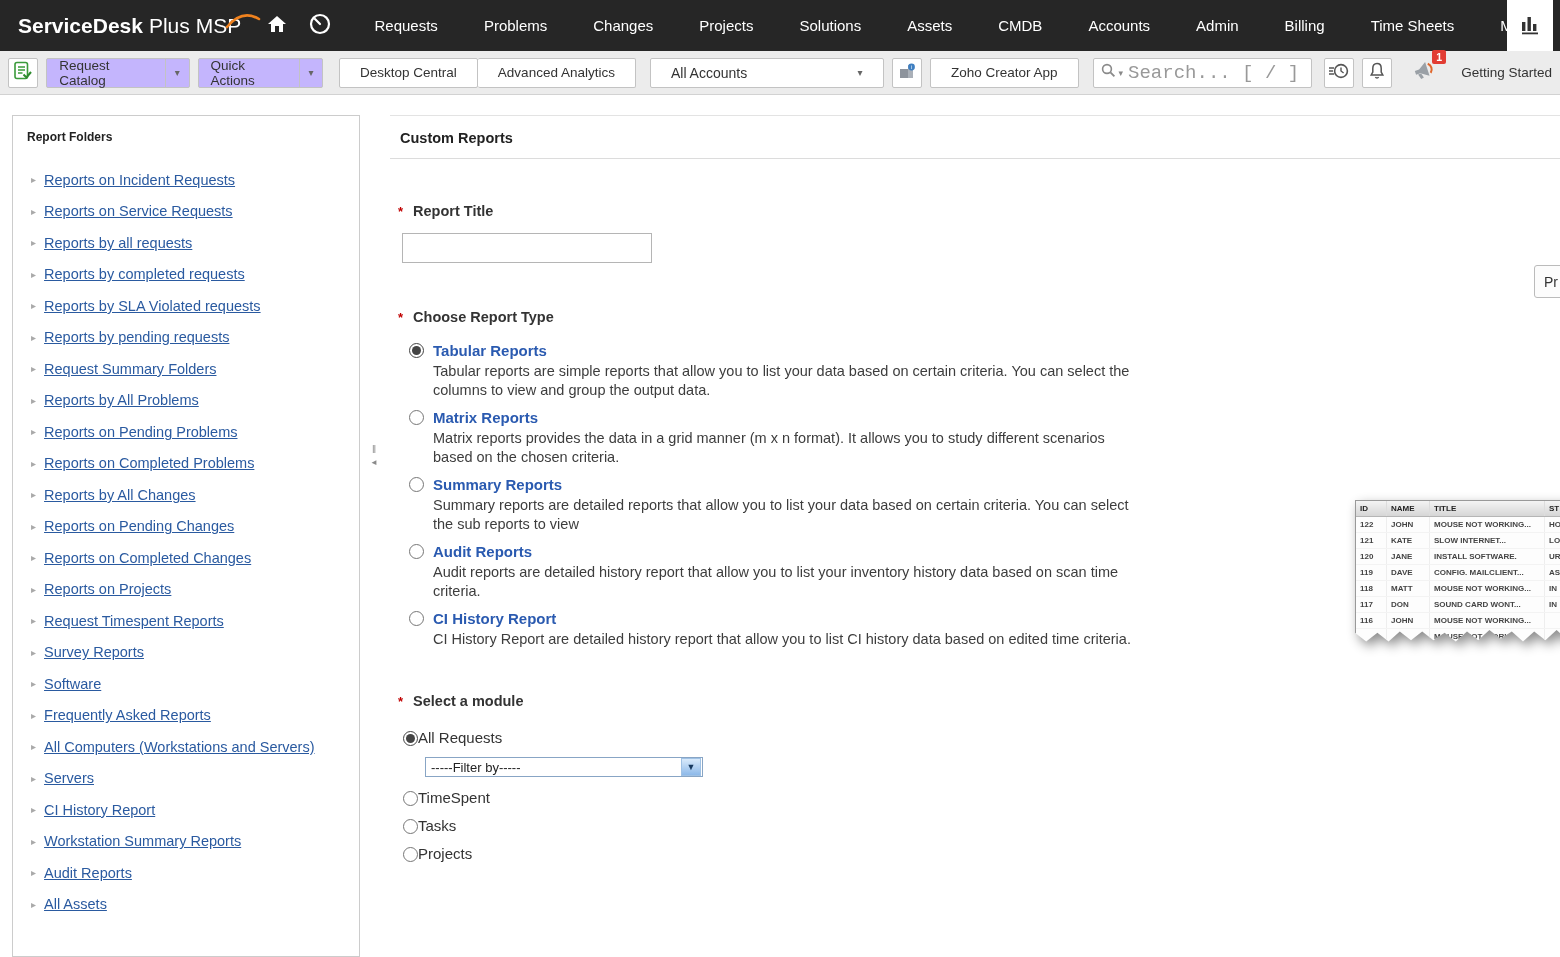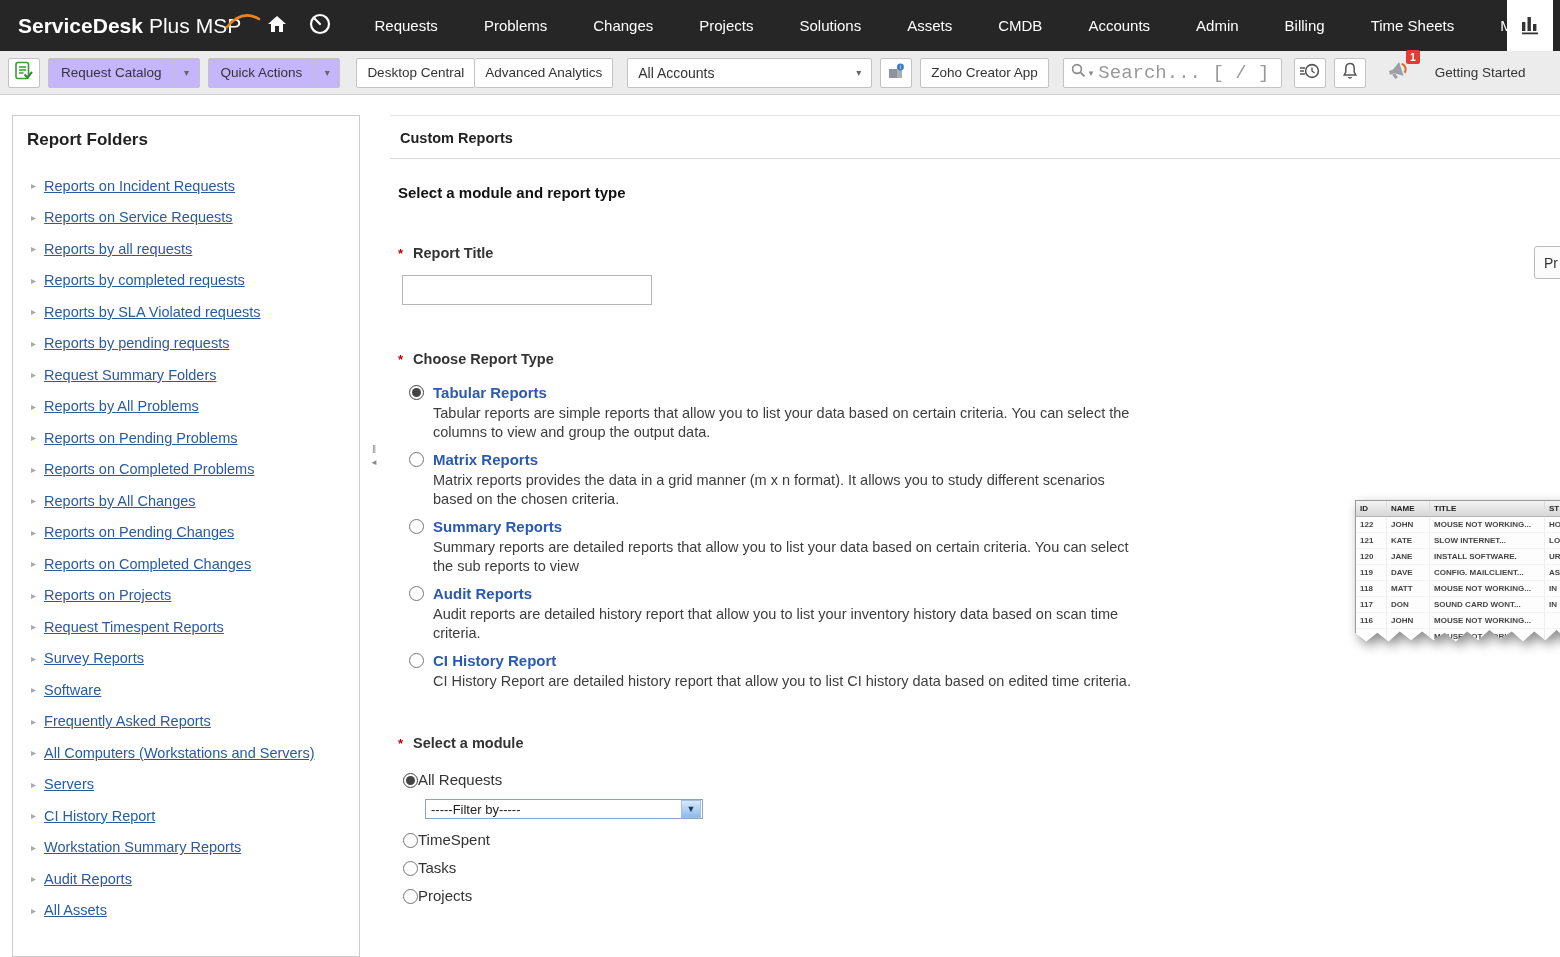--- a/index.html
+++ b/index.html
@@ -13,39 +13,39 @@
   .logo .p1{font-weight:bold;font-size:21px;}
   .logo .p2{font-size:21px;margin-left:6px;font-weight:normal;}
   .logo .p3{font-size:21px;margin-left:6px;font-weight:normal;}
   .logo svg{position:absolute;right:-10px;top:-2px;}
   .top-icon-btn{width:44px;height:51px;display:flex;align-items:center;justify-content:center;cursor:pointer;margin-left:8px;}
   .nav-items{display:flex;align-items:center;margin-left:14px;}
   .nav-item{font-size:15px;line-height:51px;padding:12px 23px;cursor:pointer;white-space:nowrap;}
   .reports-tab{position:absolute;top:0;right:7px;width:46px;height:51px;background:#fff;display:flex;align-items:center;justify-content:center;cursor:pointer;}
   
   .toolbar{position:absolute;top:51px;left:0;width:100%;height:44px;background:#ececec;border-bottom:1px solid #d2d2d2;display:flex;align-items:center;padding:0 8px;gap:8px;box-sizing:border-box;}
-  .tb-btn{height:30px;background:#fff;border:1px solid #c3c3c3;border-radius:2px;font-size:13.5px;color:#333;display:flex;align-items:center;padding:0 10px;cursor:pointer;box-sizing:border-box;white-space:nowrap;}
+  .tb-btn{height:30px;background:#fff;border:1px solid #c3c3c3;border-radius:2px;font-size:13.5px;color:#333;display:flex;align-items:center;padding:0 20px;cursor:pointer;box-sizing:border-box;white-space:nowrap;}
   .tb-iconbtn{width:32px;padding:0;justify-content:center;}
   .split-btn{display:flex;align-items:stretch;height:30px;background:#c4b5fd;border:1px solid #c3c3c3;border-radius:2px;cursor:pointer;box-sizing:border-box;}
   .split-btn .lbl{display:flex;align-items:center;padding:0 12px;font-size:13.5px;}
   .split-btn .caret-seg{border-left:1px solid #c3c3c3;width:24px;display:flex;align-items:center;justify-content:center;color:#666;font-size:10px;}
   .accounts-select{width:245px;justify-content:space-between;font-size:14px;}
   .accounts-select .car{color:#666;font-size:10px;margin-left:8px;}
   .btn-group{display:flex;}
   .btn-group .tb-btn+.tb-btn{border-left:none;}
   .searchbox{width:219px;height:30px;background:#fff;border:1px solid #c3c3c3;border-radius:2px;display:flex;align-items:center;padding:0 7px;gap:3px;box-sizing:border-box;}
   .searchbox input{border:none;outline:none;flex:1;font-size:19px;color:#a21caf;font-family:Liberation Mono, monospace;min-width:0;background:transparent;}
   .searchbox input::placeholder{color:#999;}
   .searchbox .car{color:#888;font-size:9px;cursor:pointer;}
   .announce{position:relative;margin-left:12px;cursor:pointer;display:flex;align-items:center;}
   .badge{position:absolute;top:-9px;right:-9px;background:#e23c33;color:#fff;font-size:10.5px;font-weight:bold;padding:1px 4px;border-radius:2px;line-height:12px;}
   .getting-started{font-size:13.5px;color:#333;margin-left:16px;white-space:nowrap;cursor:pointer;}
   
   .sidebar{position:absolute;left:12px;top:115px;width:348px;height:842px;background:#fff;border:1px solid #ccc;box-sizing:border-box;overflow:hidden;}
-  .sidebar-title{font-size:17px;font-weight:bold;color:#222;padding:14px 14px 11px;}
+  .sidebar-title{font-size:12px;font-weight:bold;color:#222;padding:14px 14px 11px;}
   .manage-bar{height:27px;background:linear-gradient(#fbfbfb,#e3e3e3);border-top:1px solid #e8e8e8;border-bottom:1px solid #ddd;display:flex;justify-content:flex-end;align-items:center;padding-right:14px;font-size:13.5px;color:#2a5580;cursor:pointer;}
   .folder-list{list-style:none;margin:9px 0 0;padding:0;}
   .folder-list li{display:flex;align-items:center;padding:0 8px 0 18px;height:31.5px;box-sizing:border-box;}
   .tri{color:#a9a9a9;font-size:10px;margin-right:8px;cursor:pointer;flex:0 0 auto;}
   .folder-list a{color:#2a5aa0;font-size:14.5px;text-decoration:underline;cursor:pointer;white-space:nowrap;}
   
   .splitter{position:absolute;left:366px;top:444px;width:16px;display:flex;flex-direction:column;align-items:center;gap:3px;color:#8a8a8a;cursor:pointer;}
   .splitter .bars{font-size:10px;}
   .splitter .arrow{font-size:8px;}
   
@@ -319,23 +319,20 @@
 <div class="splitter">
   <span class="bars">‖</span>
   <span class="arrow">◄</span>
 </div>
 
 <main class="main">
   <div class="main-header">
     <span>Custom Reports</span>
   </div>
   <div class="content-body">
-    <div class="section-row">
-      <h2 class="section-title">Select a module and report type</h2>
-    </div>
     <button class="preview-btn">Pr</button>
 
     <div class="f-report-title">
       <div class="field-label">
         <span class="req">*</span>
         <span>Report Title</span>
       </div>
       <input class="text-input" style="">
     </div>
 

